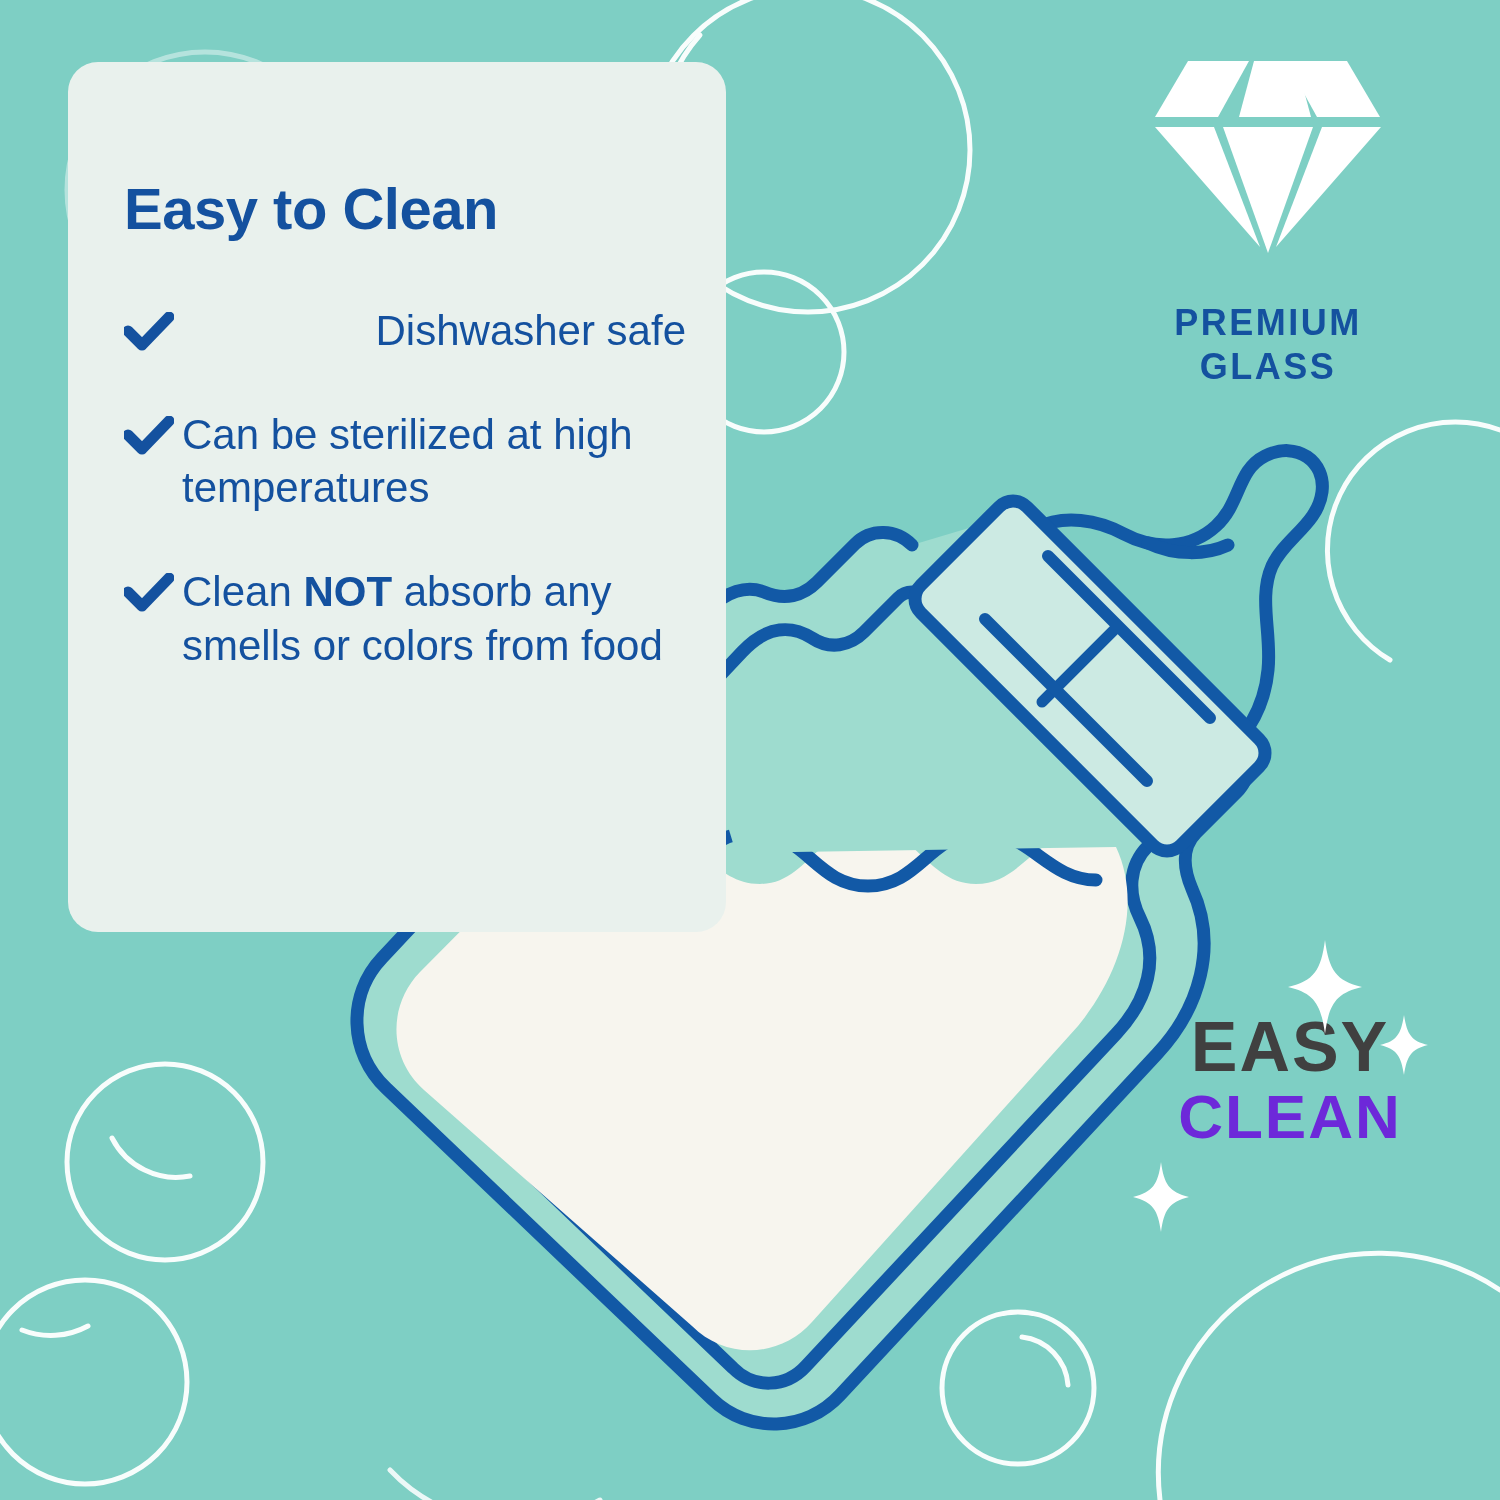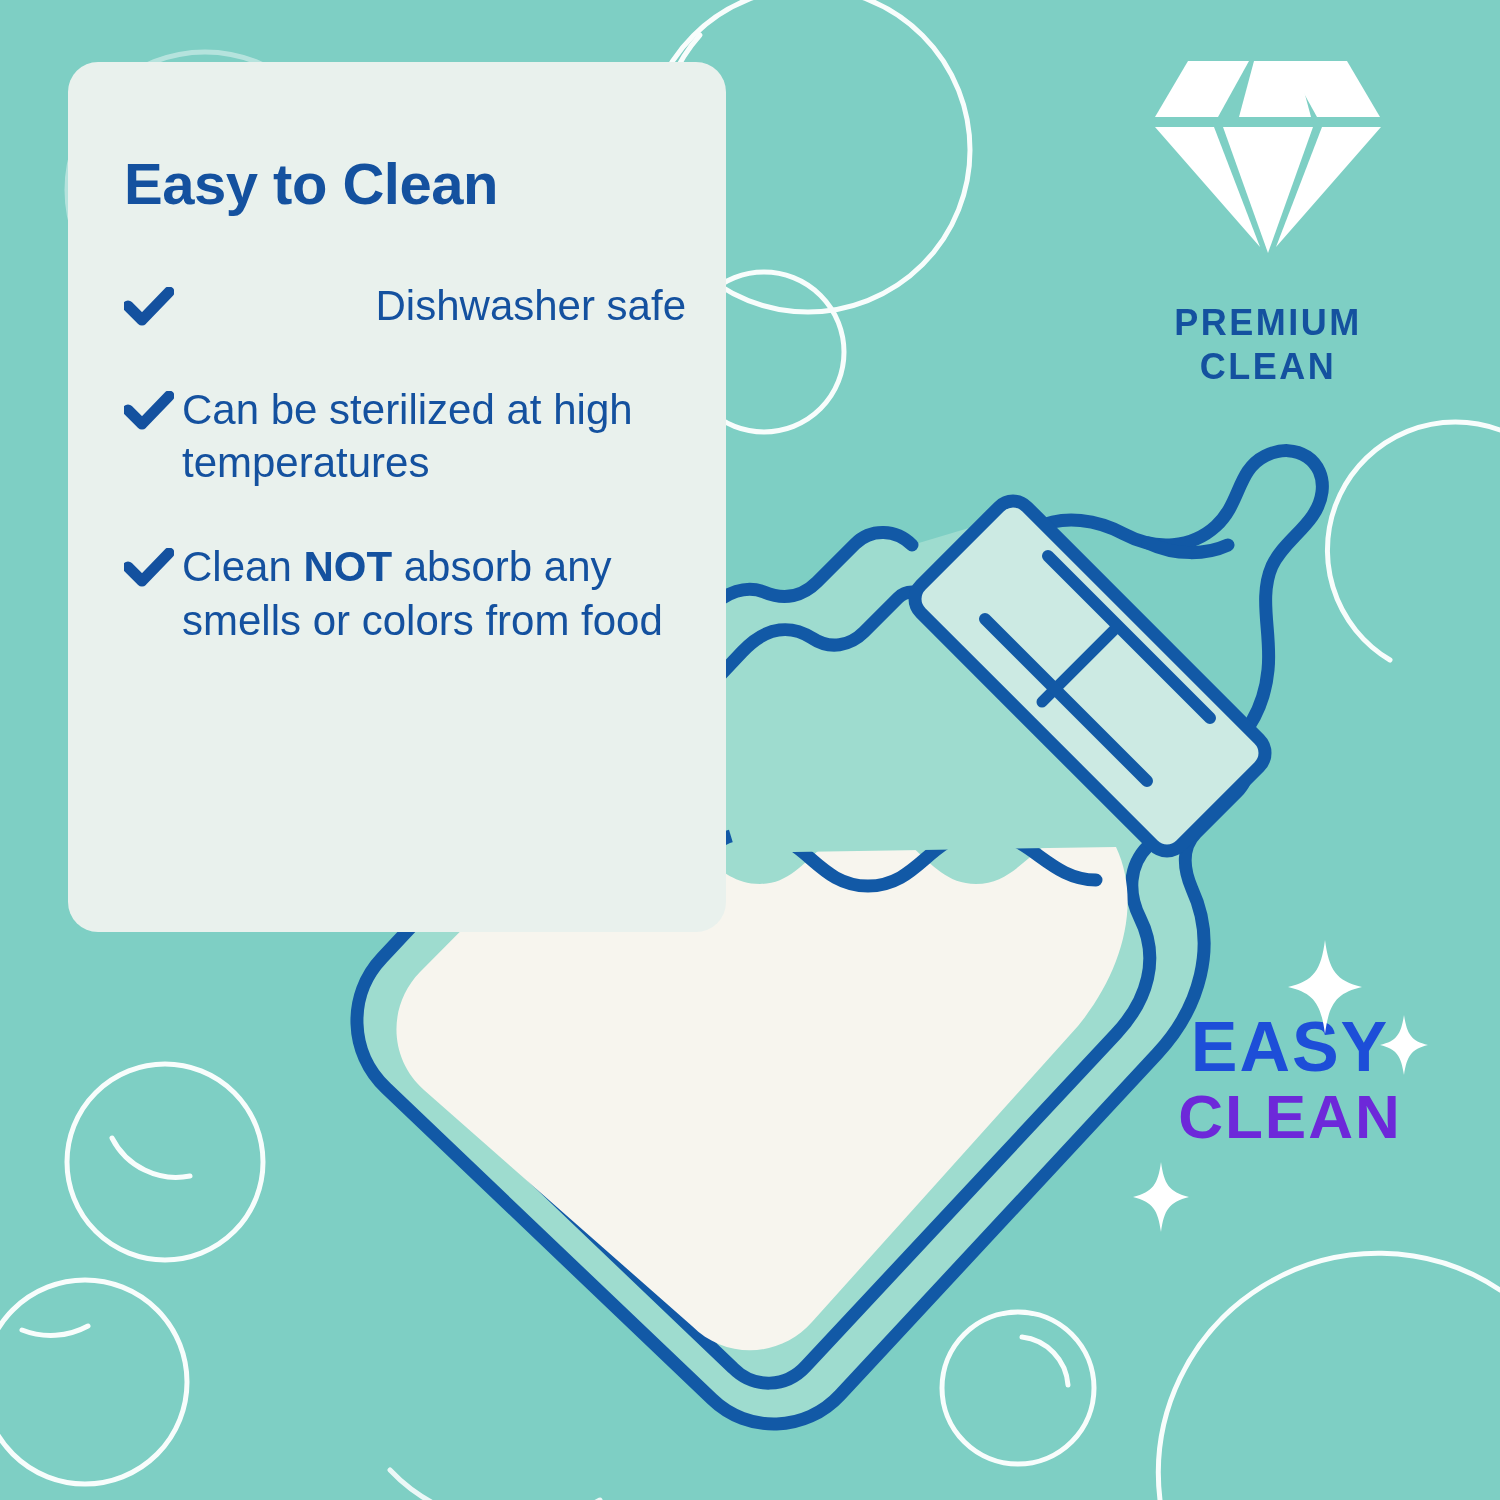--- a/index.html
+++ b/index.html
@@ -33,21 +33,21 @@
   
   #feature-card {
     position: absolute;
     left: 68px;
     top: 62px;
     width: 658px;
     height: 870px;
     background: #E9F1ED;
     border-radius: 30px;
     box-sizing: border-box;
-    padding: 92px 40px 0 56px;
+    padding: 117px 40px 0 56px;
   }
   #card-title {
     color: #14519F;
     font-size: 58px;
     font-weight: bold;
     letter-spacing: -0.5px;
     line-height: 1.05;
     margin: 0 0 64px 0;
   }
   .feature-row {
@@ -91,21 +91,21 @@
 
   
   #easyclean-badge {
     position: absolute;
     left: 1140px;
     top: 1012px;
     width: 300px;
     text-align: center;
   }
   #easyclean-line1 {
-    color: #1d4ed8;
+    color: #404040;
     font-size: 70px;
     font-weight: bold;
     letter-spacing: 2px;
     line-height: 1.0;
   }
   #easyclean-line2 {
     color: #6d28d9;
     font-size: 62px;
     font-weight: bold;
     letter-spacing: 2px;
@@ -304,21 +304,21 @@
         <path d="M 160 6 L 221 6 L 254 62 L 191 62 Z" transform="translate(-26,0)"></path>
 
         <path d="M 3 72 L 62 72 L 108 192 Z"></path>
 
         <path d="M 71 72 L 161 72 L 116 198 Z"></path>
 
         <path d="M 170 72 L 229 72 L 124 192 Z"></path>
       </g>
     </svg>
     <div id="premium-label">PREMIUM
-CLEAN</div>
+GLASS</div>
   </div>
 
   <div id="easyclean-badge">
     <svg class="sparkle" style="left:148px; top:-72px;" width="74" height="94" viewBox="0 0 74 94" xmlns="http://www.w3.org/2000/svg">
       <path d="M 37 0 C 41 30 48 41 74 47 C 48 53 41 64 37 94 C 33 64 26 53 0 47 C 26 41 33 30 37 0 Z" fill="#FFFFFF"></path>
     </svg>
     <svg class="sparkle" style="left:240px; top:3px;" width="48" height="60" viewBox="0 0 48 60" xmlns="http://www.w3.org/2000/svg">
       <path d="M 24 0 C 27 19 31 26 48 30 C 31 34 27 41 24 60 C 21 41 17 34 0 30 C 17 26 21 19 24 0 Z" fill="#FFFFFF"></path>
     </svg>
     <svg class="sparkle" style="left:-7px; top:150px;" width="56" height="70" viewBox="0 0 56 70" xmlns="http://www.w3.org/2000/svg">

